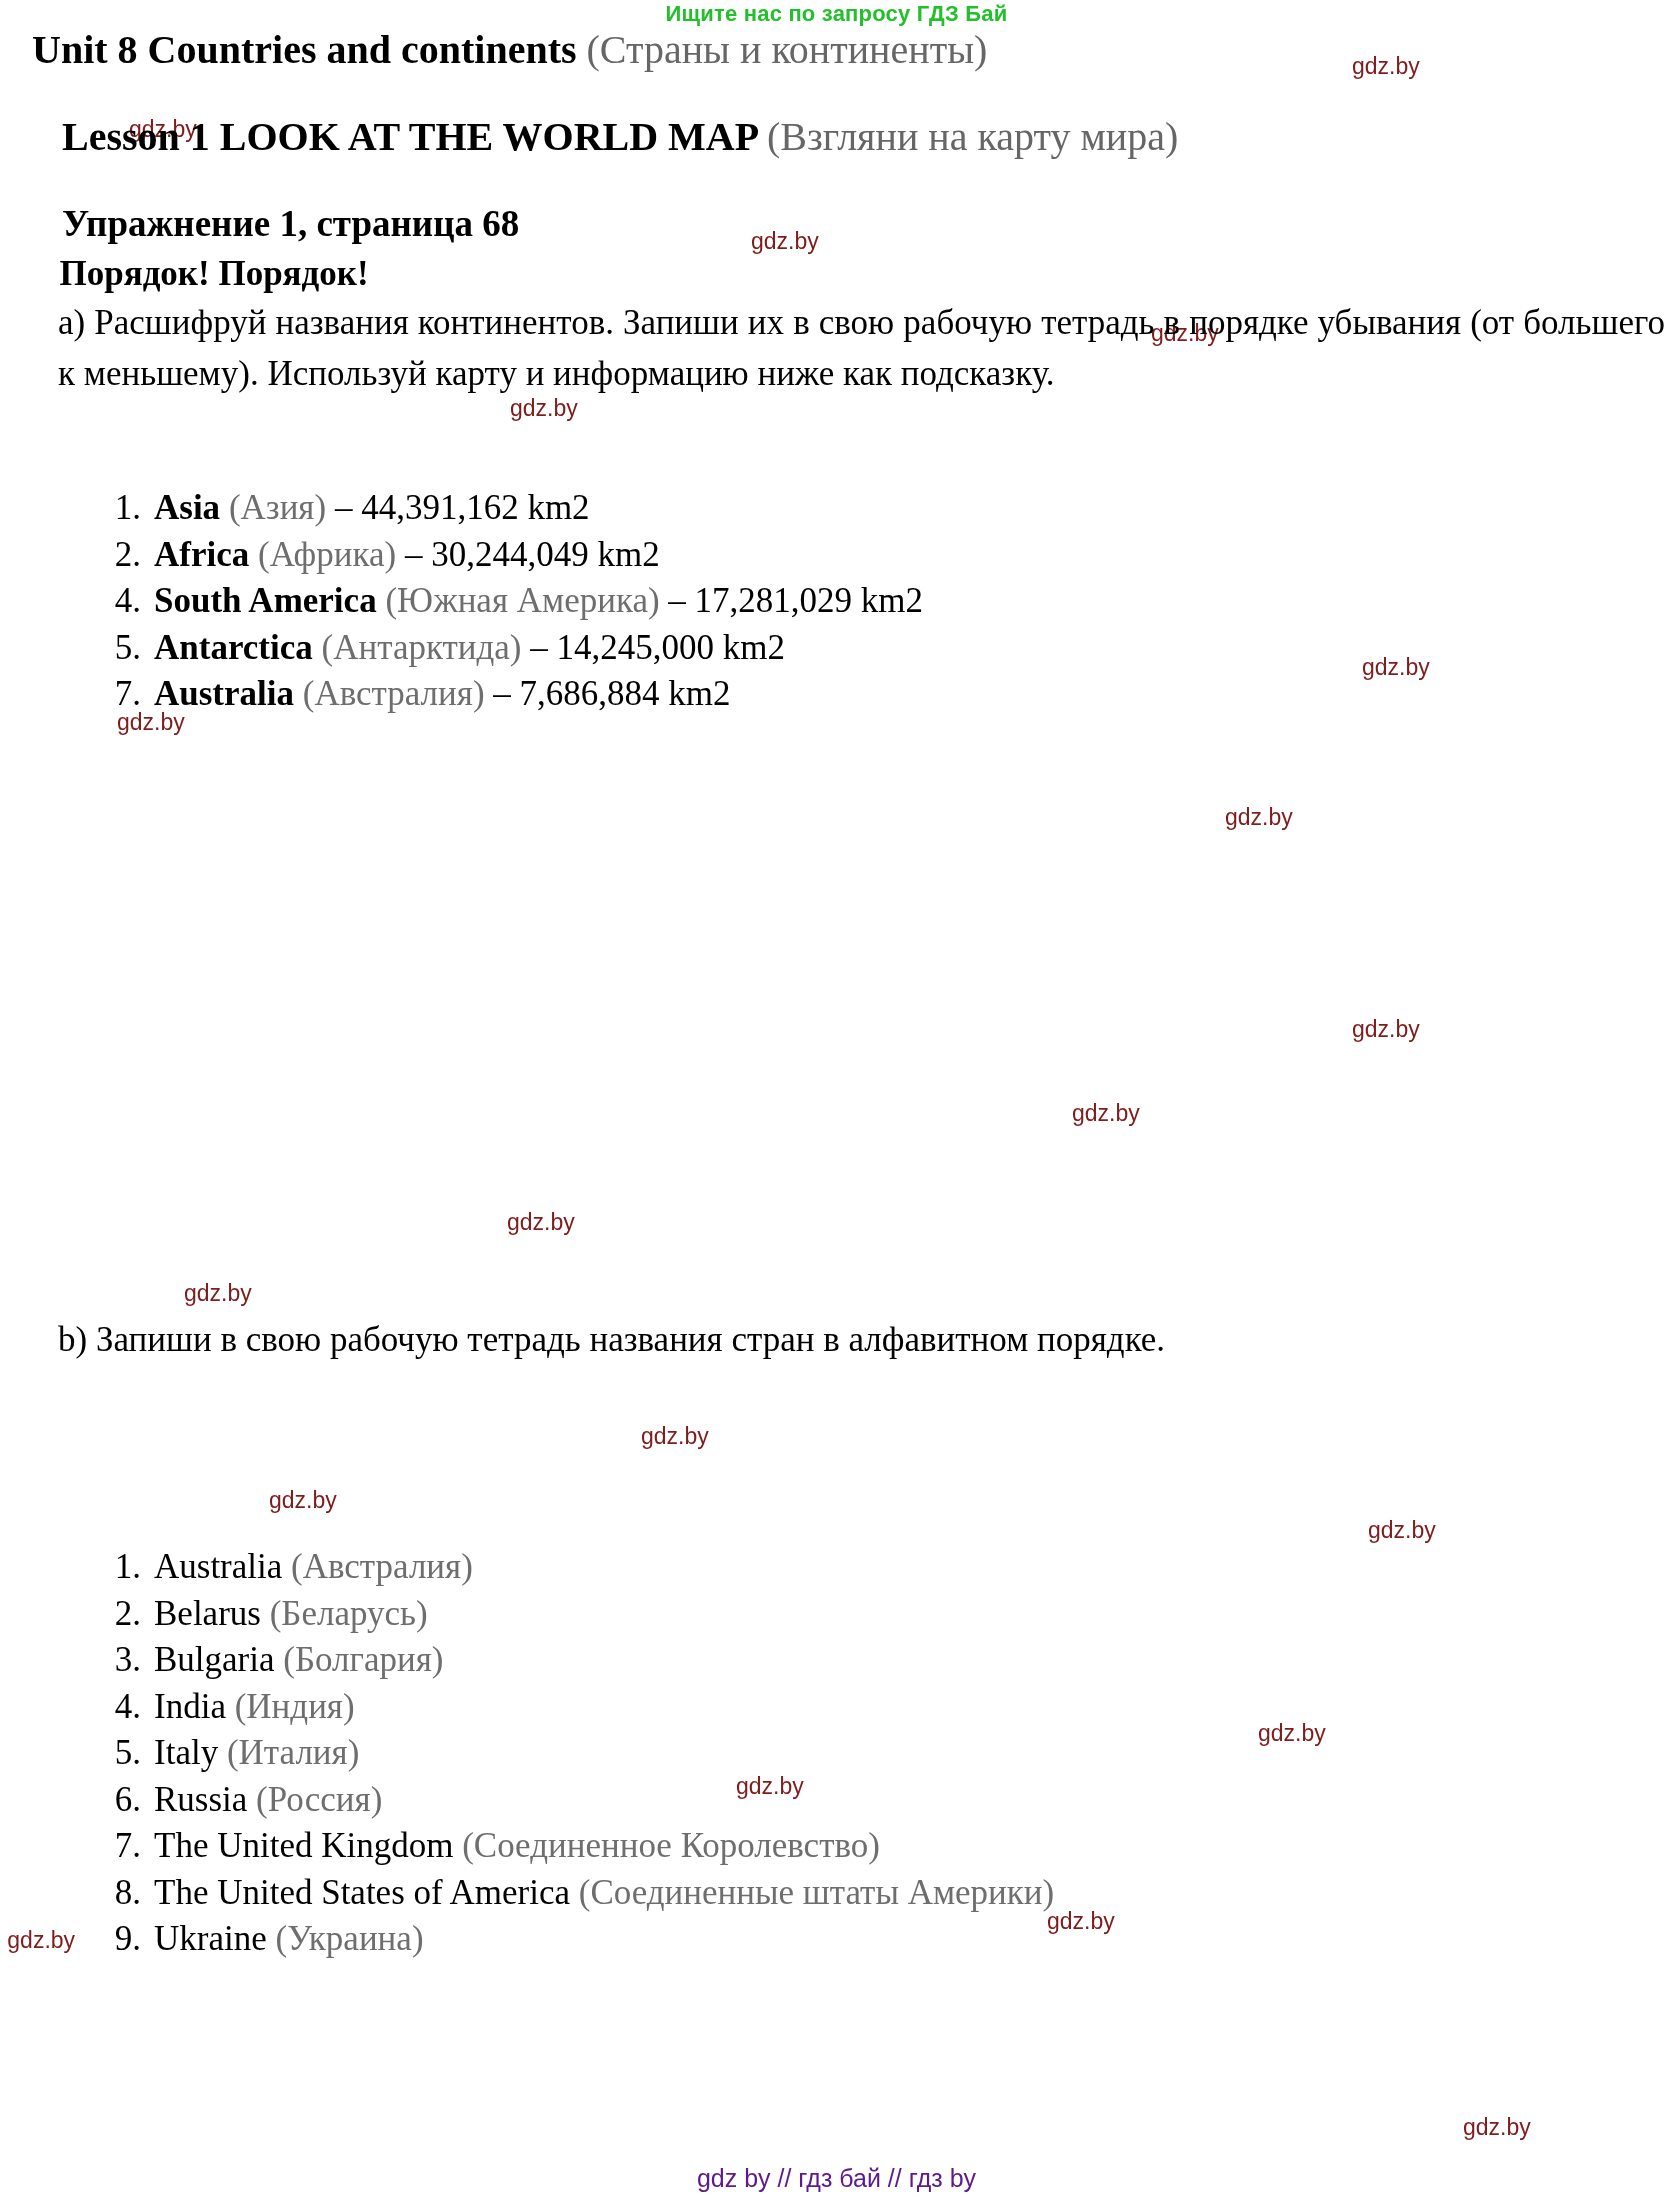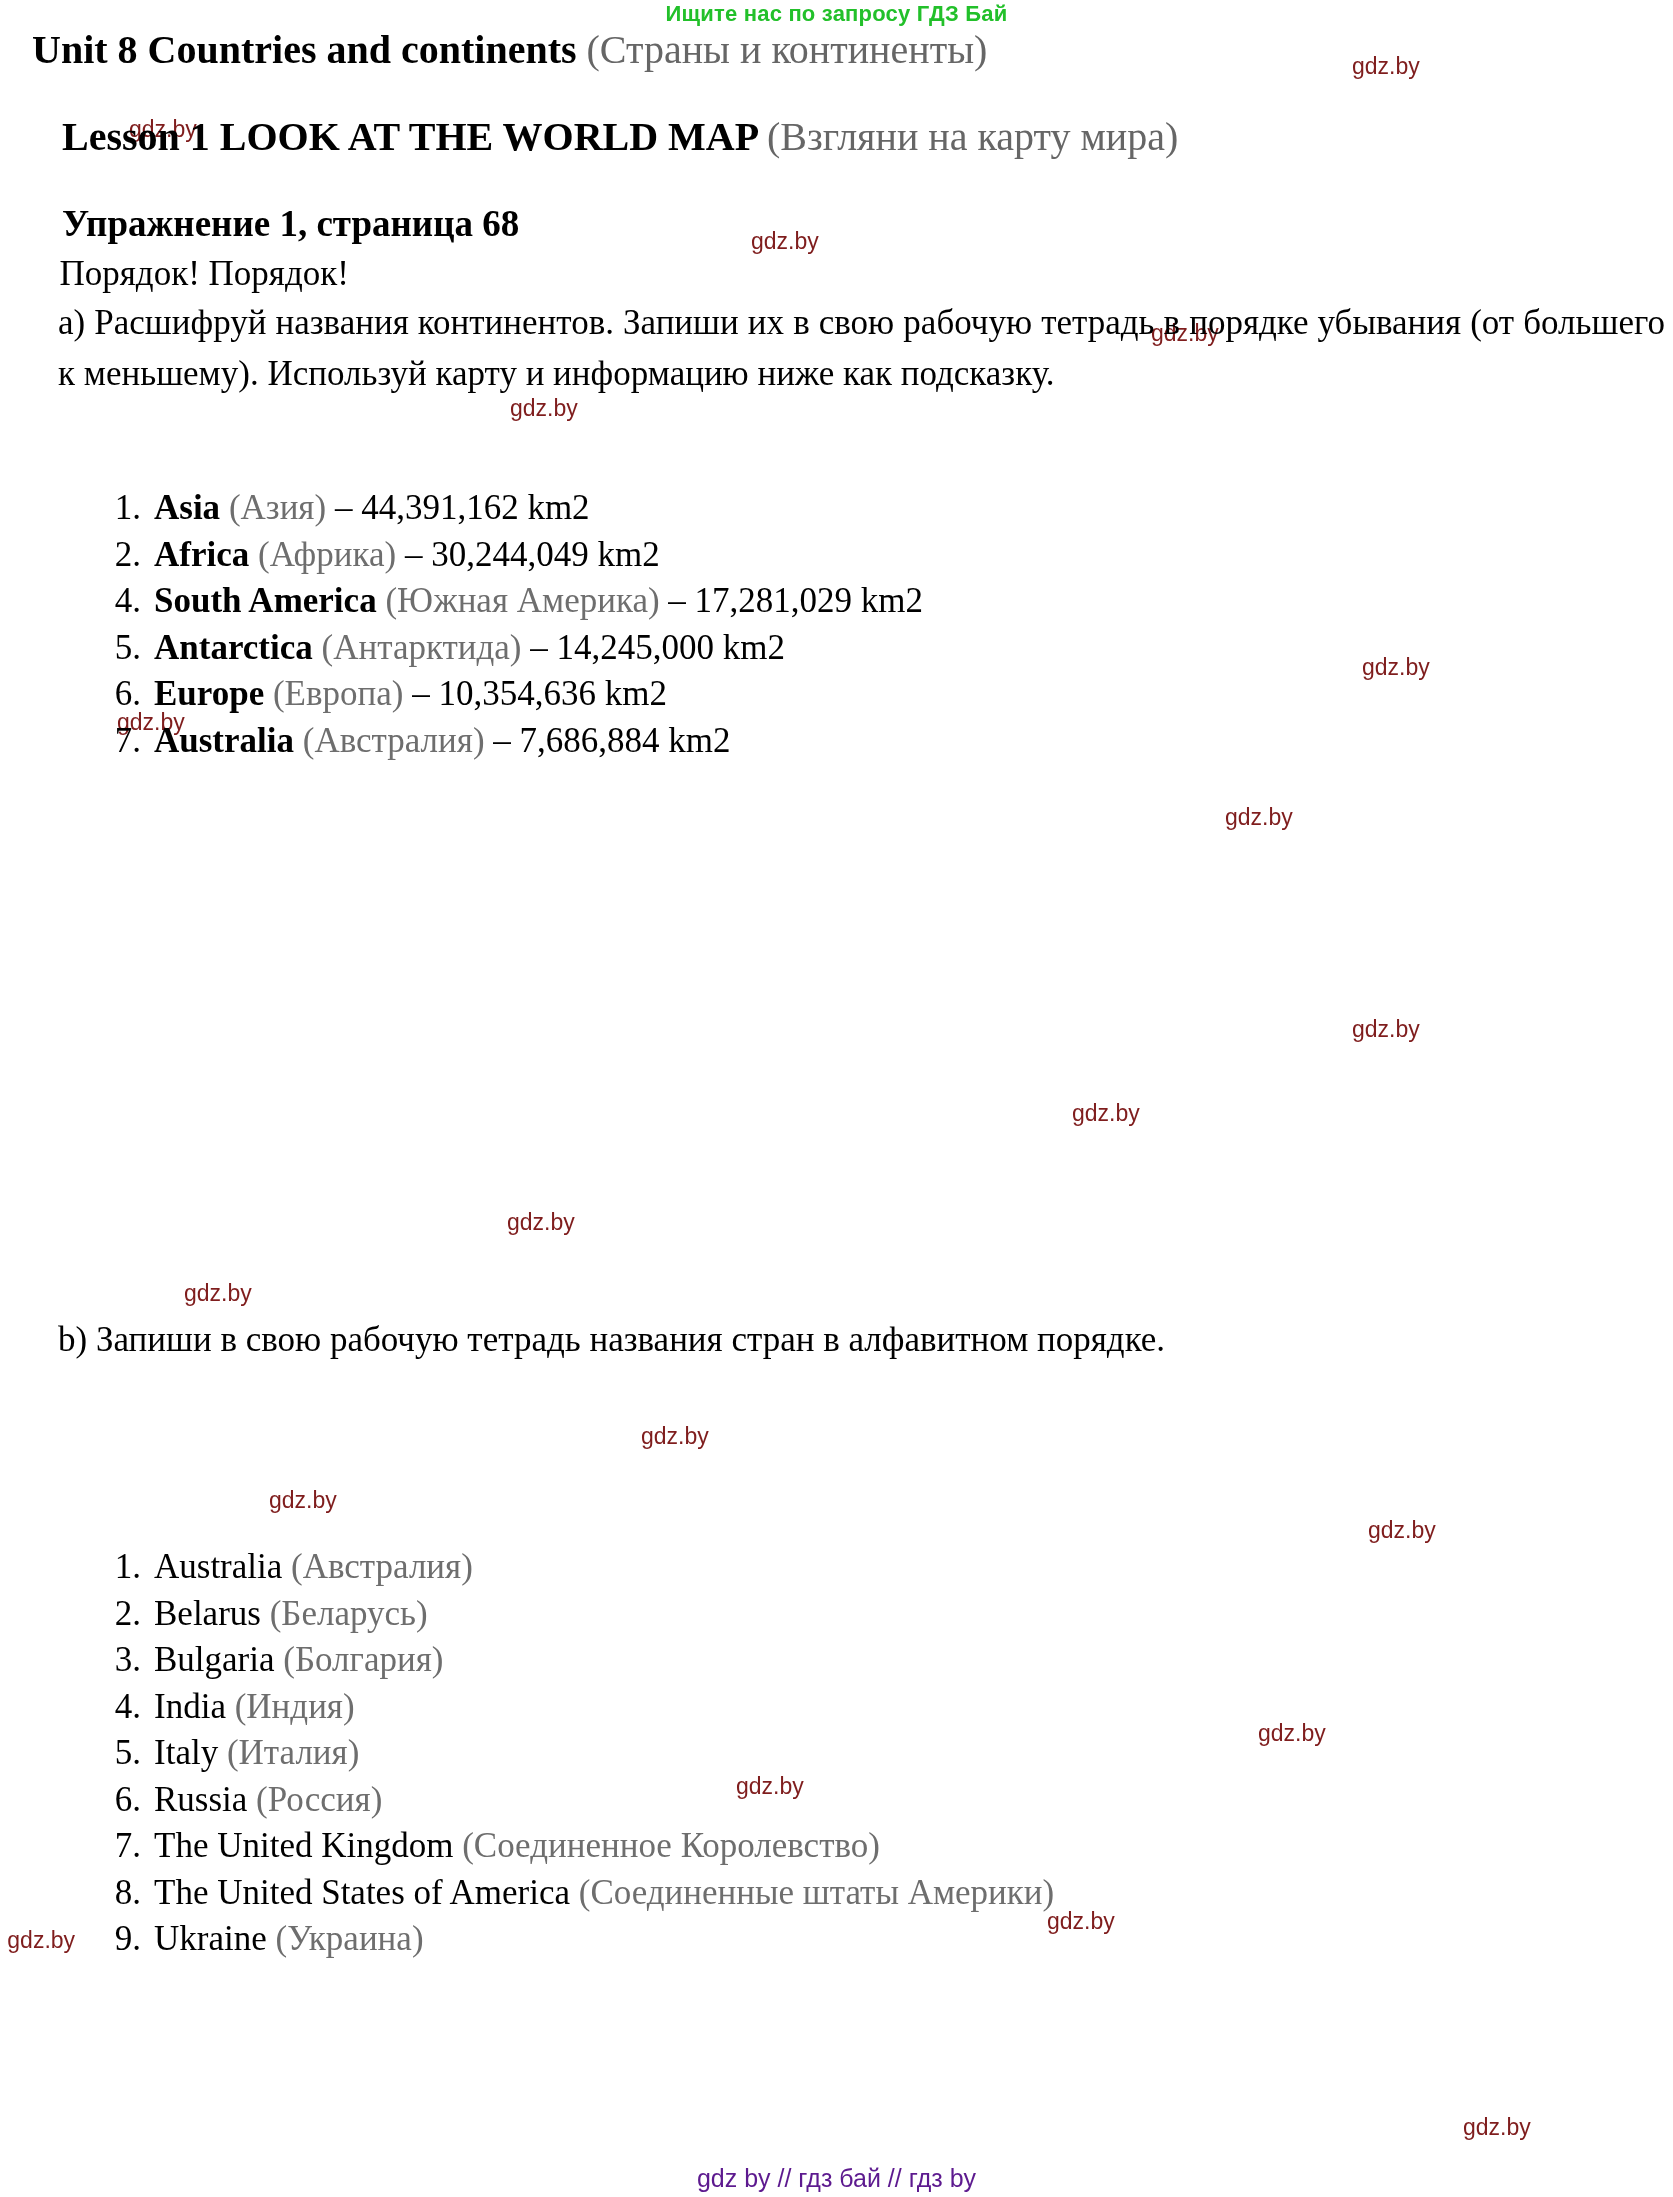--- a/index.html
+++ b/index.html
@@ -72,21 +72,21 @@
     font-size: 37px;
     font-weight: 700;
     margin: 0;
     white-space: nowrap;
   }
   .ex-sub {
     position: absolute;
     left: 27.5px;
     top: 254px;
     font-size: 35px;
-    font-weight: 400;
+    font-weight: 700;
     margin: 0;
     white-space: nowrap;
   }
 
   .para {
     position: absolute;
     left: 26px;
     width: 1607px;
     font-size: 35px;
     line-height: 1.45;
@@ -185,21 +185,20 @@
     <h3 class="ex-title">Упражнение 1, страница 68</h3>
     <p class="ex-sub">Порядок! Порядок!</p>
 
     <p class="para para-a">а) Расшифруй названия континентов. Запиши их в свою рабочую тетрадь в порядке убывания (от большего к меньшему). Используй карту и информацию ниже как подсказку.</p>
 
     <ol class="olist list-continents" id="continents-list">
         <li><span class="num">1.</span><span class="gap"></span><span class="en-b">Asia</span> <span class="ru-g">(Азия)</span> <span class="val">– 44,391,162 km2</span></li>
         <li><span class="num">2.</span><span class="gap"></span><span class="en-b">Africa</span> <span class="ru-g">(Африка)</span> <span class="val">– 30,244,049 km2</span></li>
         <li><span class="num">4.</span><span class="gap"></span><span class="en-b">South America</span> <span class="ru-g">(Южная Америка)</span> <span class="val">– 17,281,029 km2</span></li>
         <li><span class="num">5.</span><span class="gap"></span><span class="en-b">Antarctica</span> <span class="ru-g">(Антарктида)</span> <span class="val">– 14,245,000 km2</span></li>
-        <li><span class="num">6.</span><span class="gap"></span><span class="en-b">Europe</span> <span class="ru-g">(Европа)</span> <span class="val">– 10,354,636 km2</span></li>
         <li><span class="num">7.</span><span class="gap"></span><span class="en-b">Australia</span> <span class="ru-g">(Австралия)</span> <span class="val">– 7,686,884 km2</span></li>
       </ol>
 
     <p class="para para-b">b) Запиши в свою рабочую тетрадь названия стран в алфавитном порядке.</p>
 
     <ol class="olist list-countries" id="countries-list">
         <li><span class="num">1.</span><span class="gap"></span><span class="en-n">Australia</span> <span class="ru-g">(Австралия)</span></li>
         <li><span class="num">2.</span><span class="gap"></span><span class="en-n">Belarus</span> <span class="ru-g">(Беларусь)</span></li>
         <li><span class="num">3.</span><span class="gap"></span><span class="en-n">Bulgaria</span> <span class="ru-g">(Болгария)</span></li>
         <li><span class="num">4.</span><span class="gap"></span><span class="en-n">India</span> <span class="ru-g">(Индия)</span></li>

